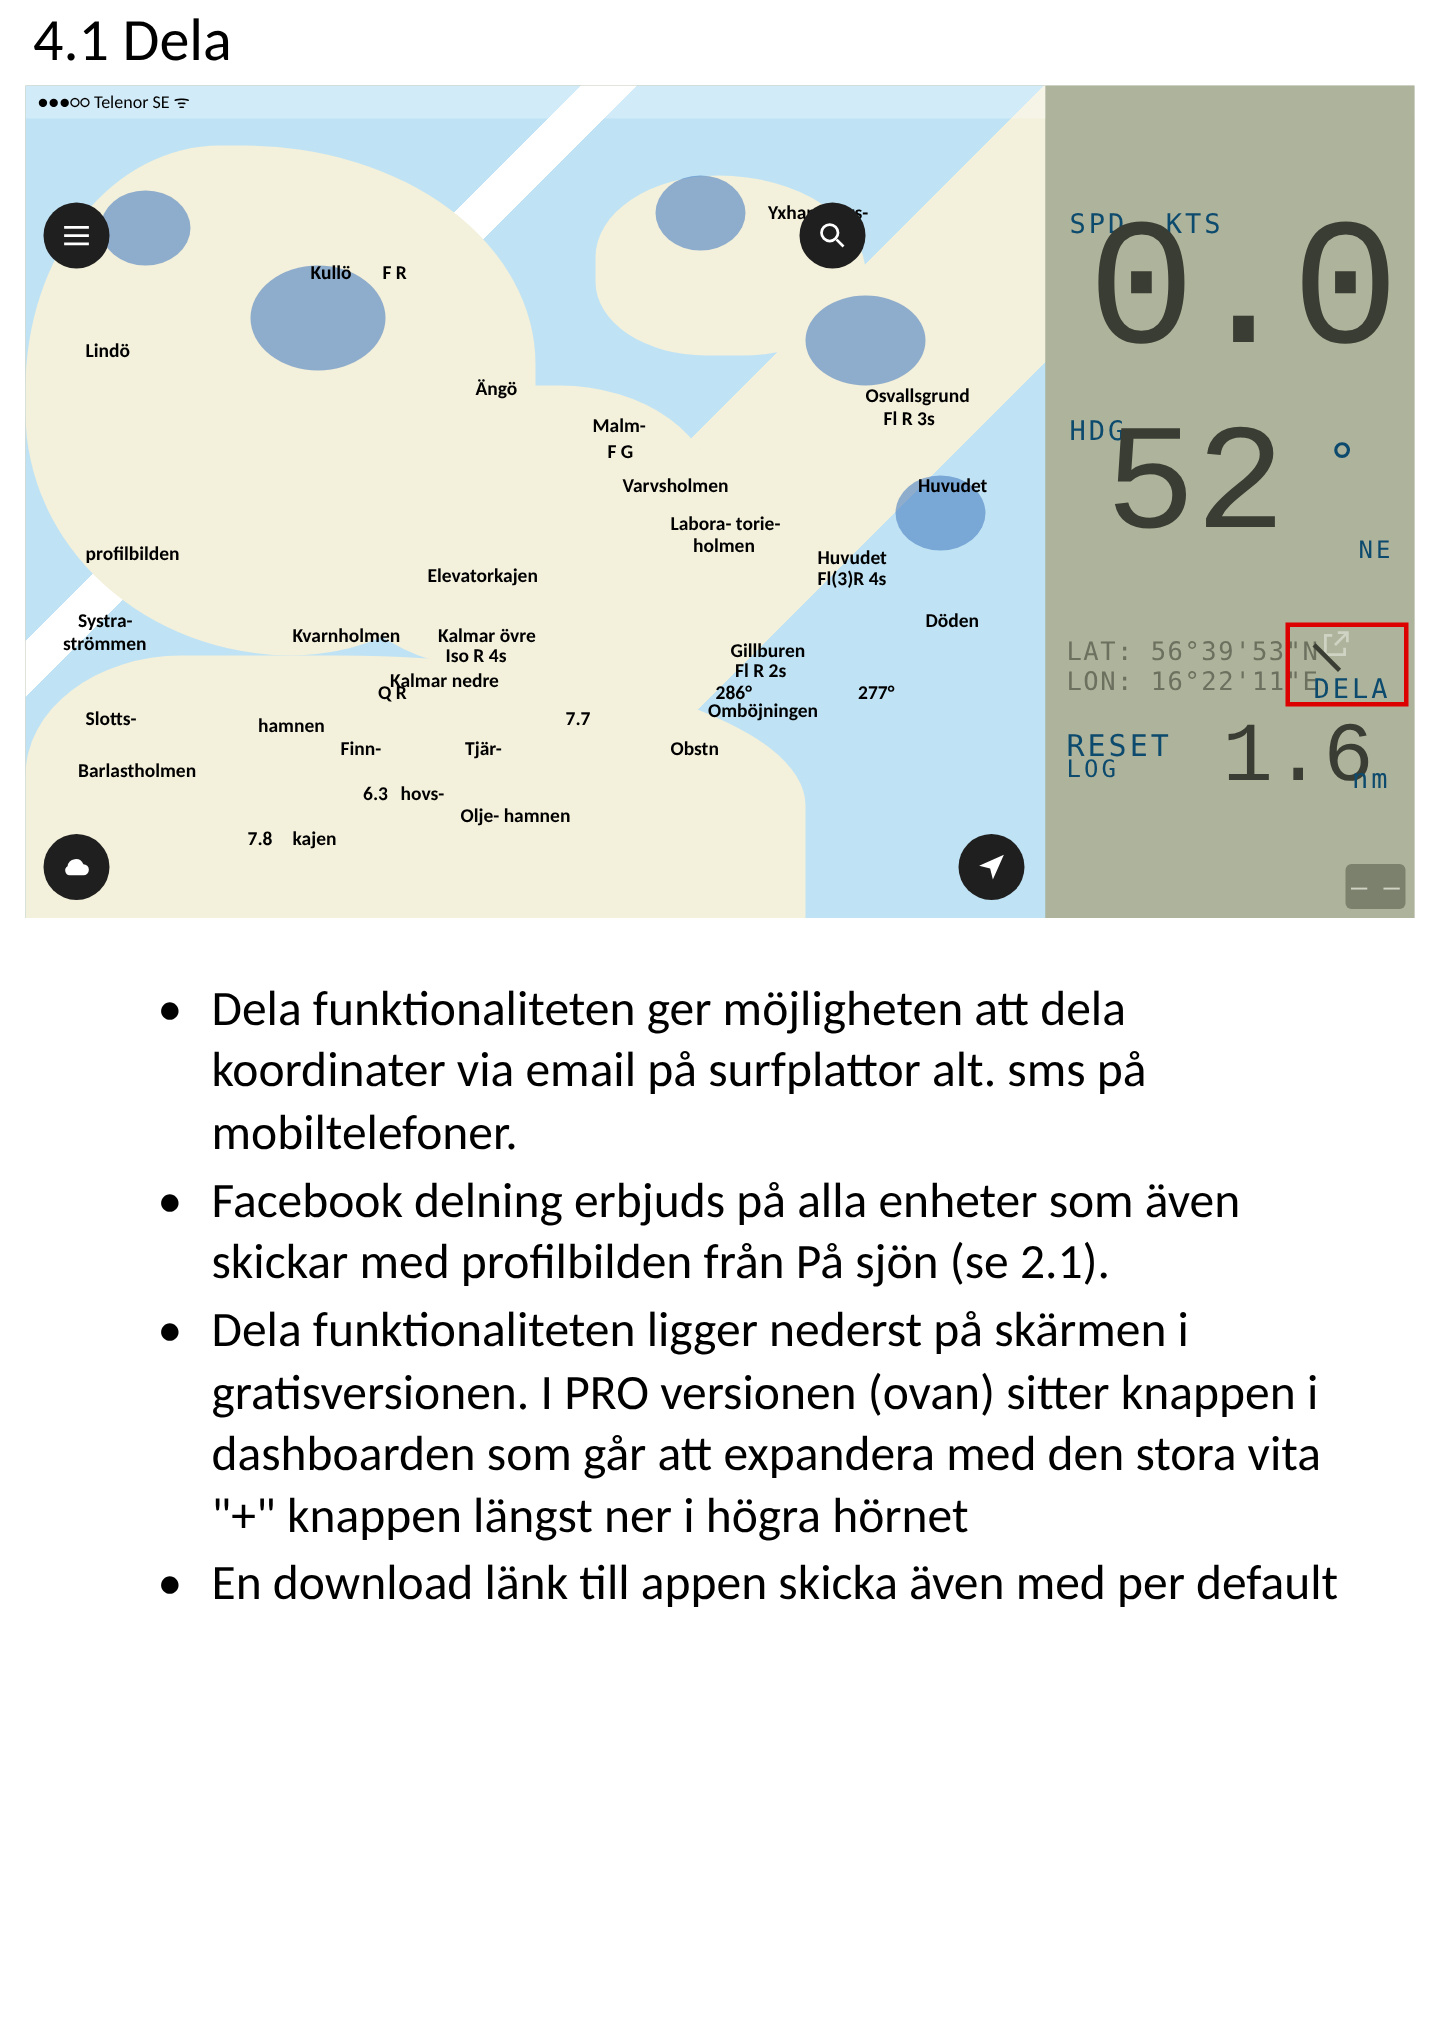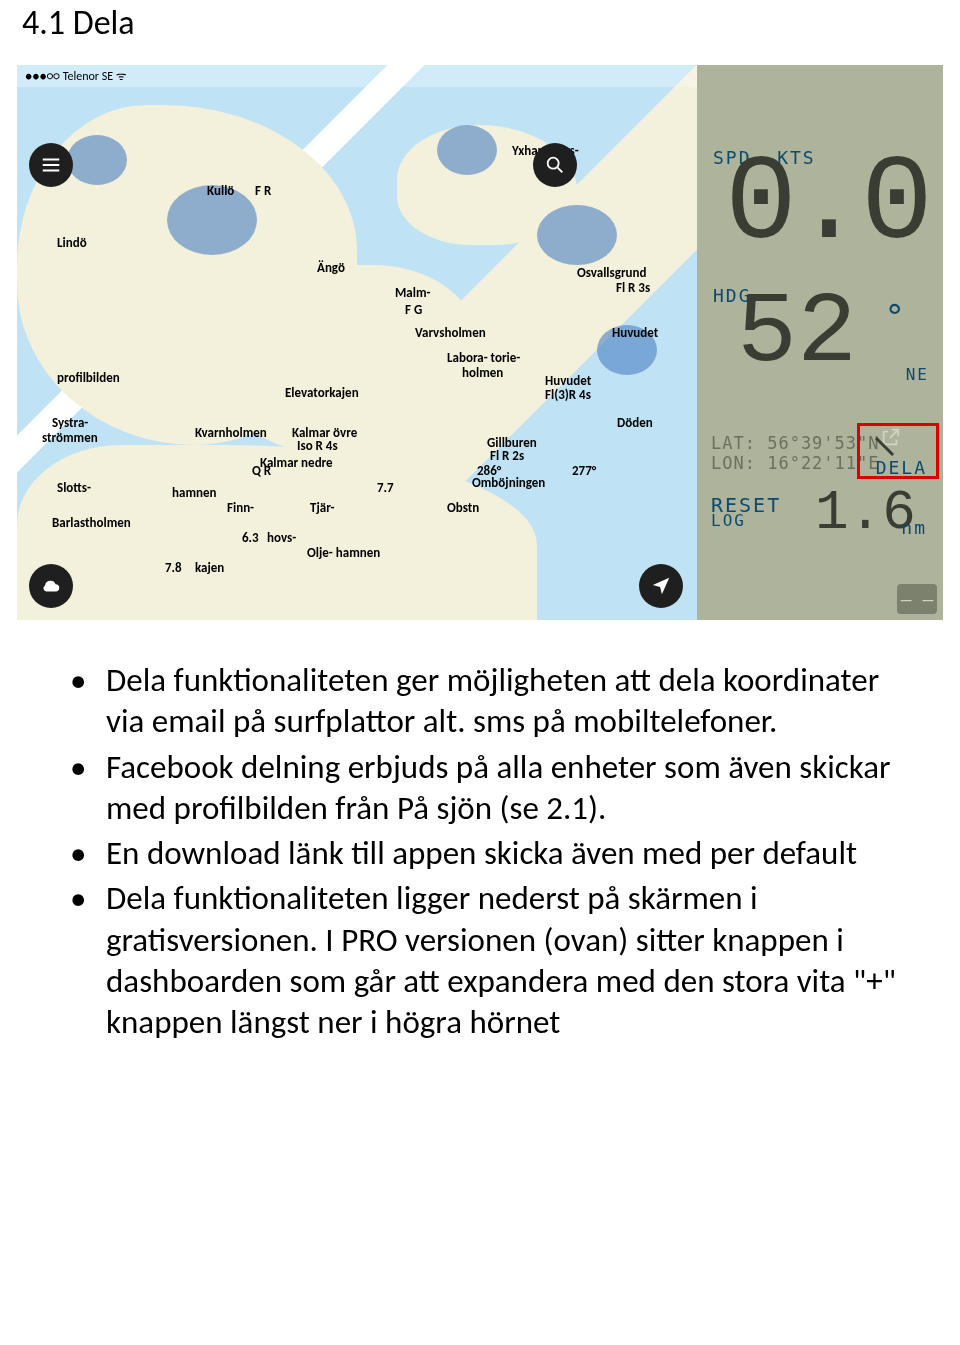--- a/index.html
+++ b/index.html
@@ -1,18 +1,18 @@
 <!DOCTYPE html>
 <html><head>
 <meta charset="utf-8">
 <style>
   * { box-sizing: border-box; margin: 0; padding: 0; }
   html, body { width: 960px; background: #fff; font-family: Calibri, Arial, sans-serif; color: #000; }
   .page { width: 960px; }
-  .heading { font-size: 34px; padding: 2px 10px 22px 22px; }
+  .heading { font-size: 40px; padding: 2px 10px 6px 22px; }
   .screenshot { width: 926px; height: 555px; margin: 0 auto 10px 17px; background:#a9b39d; position: relative; overflow: hidden; }
   
   .map { position:absolute; left:0; top:0; width:680px; height:555px; background: linear-gradient(135deg,#bfe3f5 0%, #bfe3f5 30%, #fff 30%, #fff 33%, #bfe3f5 33%, #bfe3f5 55%, #f3f0db 55%, #f3f0db 70%, #bfe3f5 70%, #bfe3f5 100%); }
   .land1 { position:absolute; left:0; top:40px; width:340px; height:340px; background:#f3f0db; border-radius: 40% 60% 50% 55% / 50% 45% 55% 50%; }
   .land2 { position:absolute; left:200px; top:200px; width:260px; height:190px; background:#f3f0db; border-radius: 50% 40% 55% 45%; }
   .land3 { position:absolute; left:0; top:380px; width:520px; height:200px; background:#f3f0db; border-radius: 20% 60% 0 0 / 40% 50% 0 0; }
   .land4 { position:absolute; right:120px; top:60px; width:180px; height:120px; background:#f3f0db; border-radius: 50% 60% 50% 45%; }
   .water-spot { position:absolute; width:60px; height:50px; background:#4b7fc1; border-radius:50%; opacity:.6; }
   .ws1{left:50px;top:70px;} .ws2{left:150px;top:120px;width:90px;height:70px;} .ws3{left:420px;top:60px;}
   .ws4{left:520px;top:140px;width:80px;height:60px;} .ws5{left:580px;top:260px;}
@@ -23,21 +23,21 @@
   
   .panel { position:absolute; right:0; top:0; width:246px; height:555px; background:#aeb39b; color:#555b4e; font-family: "Lucida Console", monospace; }
   .panel .lbl { position:absolute; font-size:18px; letter-spacing:2px; color:#0c4a6e; }
   .bignum { position:absolute; font-size:120px; color:#3a3d33; font-family:"DS-Digital","Courier New",monospace; letter-spacing:-4px; }
   .midnum { position:absolute; font-size:100px; color:#3a3d33; font-family:"Courier New",monospace; }
   .coord { position:absolute; font-size:17px; letter-spacing:1px; color:#6c705f; white-space:nowrap;}
   .shareBox { position:absolute; border:3px solid #d00; }
   .sm { font-size:14px; }
   .corner { position:absolute; right:6px; bottom:6px; width:40px; height:30px; background:#7c816d; border-radius:4px; display:flex;align-items:center;justify-content:center;color:#cfd3c3;font-size:18px;}
   
-  .bullets { padding: 30px 50px 0 68px; font-size:33px; line-height:1.25; }
+  .bullets { padding: 30px 50px 0 103px; font-size:33px; line-height:1.25; }
   .bullets > div { position:relative; padding-left:38px; margin-bottom:4px; }
   .bullets > div::before { content:"•"; position:absolute; left:2px; top:0; }
 </style>
 </head>
 <body>
 
 <div class="page">
   <div class="heading">4.1 Dela</div>
 
   <div class="screenshot">
@@ -55,21 +55,21 @@
       <div id="map-labels-host">
           <div class="map-label" style="left: 40px; top: 170px;">Lindö</div>
           <div class="map-label" style="left: 190px; top: 118px;">Kullö</div>
           <div class="map-label" style="left: 238px; top: 118px;">F R</div>
           <div class="map-label" style="left: 300px; top: 195px;">Ängö</div>
           <div class="map-label" style="left: 378px; top: 220px;">Malm-</div>
           <div class="map-label" style="left: 388px; top: 237px;">F G</div>
           <div class="map-label" style="left: 495px; top: 78px;">Yxhammars-</div>
           <div class="map-label" style="left: 398px; top: 260px;">Varvsholmen</div>
           <div class="map-label" style="left: 560px; top: 200px;">Osvallsgrund</div>
-          <div class="map-label" style="left: 572px; top: 215px; margin-left: 27px;">Fl R 3s</div>
+          <div class="map-label" style="left: 572px; top: 215px;">Fl R 3s</div>
           <div class="map-label" style="left: 430px; top: 285px;">Labora- torie-</div>
           <div class="map-label" style="left: 445px; top: 300px;">holmen</div>
           <div class="map-label" style="left: 595px; top: 260px;">Huvudet</div>
           <div class="map-label" style="left: 528px; top: 308px;">Huvudet</div>
           <div class="map-label" style="left: 528px; top: 322px;">Fl(3)R 4s</div>
           <div class="map-label" style="left: 40px; top: 305px;">profilbilden</div>
           <div class="map-label" style="left: 268px; top: 320px;">Elevatorkajen</div>
           <div class="map-label" style="left: 35px; top: 350px;">Systra-</div>
           <div class="map-label" style="left: 25px; top: 365px;">strömmen</div>
           <div class="map-label" style="left: 178px; top: 360px;">Kvarnholmen</div>
@@ -151,16 +151,16 @@
       <div style="position:absolute; left:118px; top:416px; font-size:56px; color:#3a3d33; font-family:'Courier New',monospace;">1.6</div>
       <div class="lbl sm" style="right:16px; top:452px;">nm</div>
 
       <div class="corner">– –</div>
     </div>
   </div>
 
   <div class="bullets">
     <div>Dela funktionaliteten ger möjligheten att dela koordinater via email på surfplattor alt. sms på mobiltelefoner.</div>
     <div>Facebook delning erbjuds på alla enheter som även skickar med profilbilden från På sjön (se 2.1).</div>
+    <div>Dela funktionaliteten ligger nederst på skärmen i gratisversionen. I PRO versionen (ovan) sitter knappen i dashboarden som går att expandera med den stora vita "+" knappen längst ner i högra hörnet</div>
     <div>En download länk till appen skicka även med per default</div>
-    <div>Dela funktionaliteten ligger nederst på skärmen i gratisversionen. I PRO versionen (ovan) sitter knappen i dashboarden som går att expandera med den stora vita "+" knappen längst ner i högra hörnet</div>
   </div>
 </div>
 
 </body></html>

